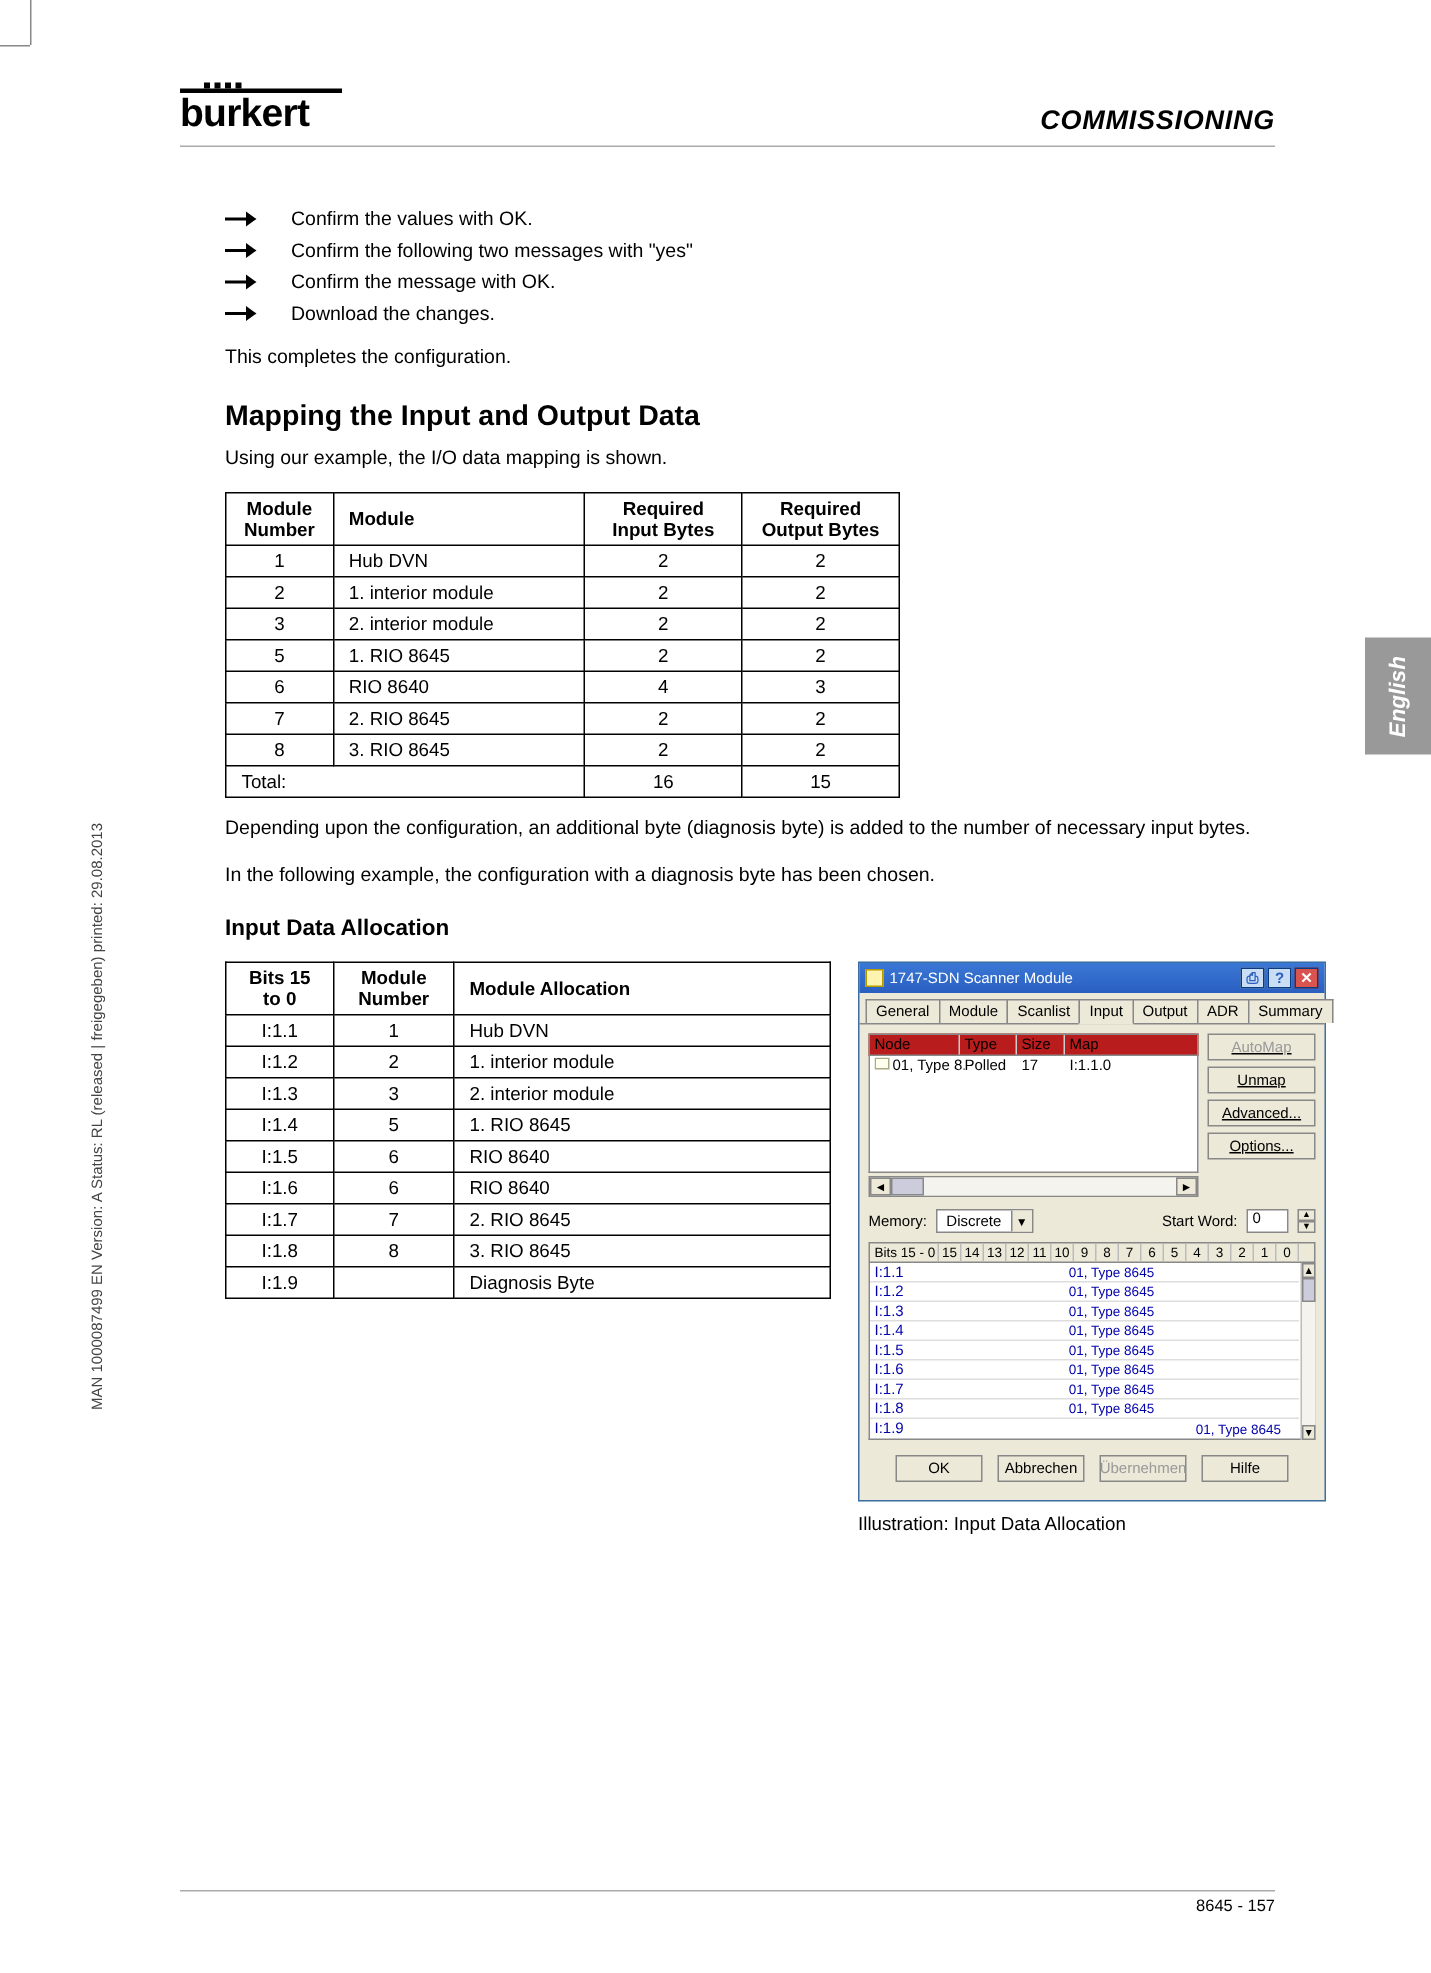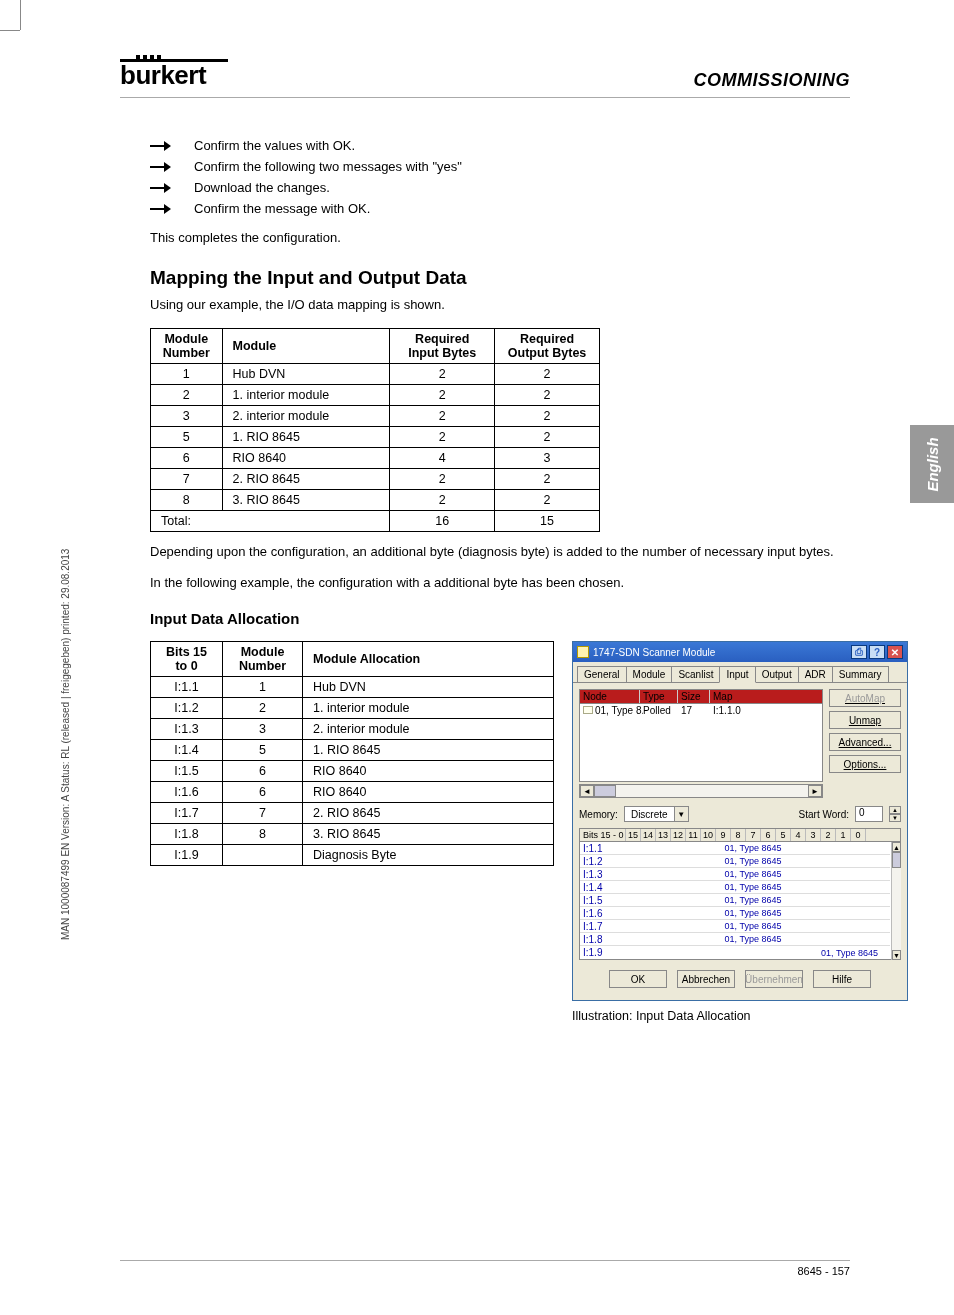--- a/index.html
+++ b/index.html
@@ -105,21 +105,21 @@
   .two-col {
     display: flex;
     gap: 18px;
     margin-left: 30px;
     align-items: flex-start;
   }
   .two-col table.data { margin-left: 0; }
 
   
   .win {
-    width: 336px;
+    width: 312px;
     border: 1px solid #3a6ea5;
     font-size: 10px;
     font-family: Tahoma, Arial, sans-serif;
     background: #ece9d8;
   }
   .titlebar {
     background: linear-gradient(#3a78d6,#2a5fc0);
     color: #fff; display: flex; align-items: center;
     justify-content: space-between;
     padding: 2px 4px; height: 20px;
@@ -235,25 +235,25 @@
     <div class="step-row">
         <span class="arrow"></span>
         <span class="step-text">Confirm the values with OK.</span>
       </div>
     <div class="step-row">
         <span class="arrow"></span>
         <span class="step-text">Confirm the following two messages with "yes"</span>
       </div>
     <div class="step-row">
         <span class="arrow"></span>
-        <span class="step-text">Download the changes.</span>
+        <span class="step-text">Confirm the message with OK.</span>
       </div>
     <div class="step-row">
         <span class="arrow"></span>
-        <span class="step-text">Confirm the message with OK.</span>
+        <span class="step-text">Download the changes.</span>
       </div>
   </div>
 
   <div class="para" style="margin-left:30px;margin-top:0;">This completes the configuration.</div>
 
   <h2 class="heading">Mapping the Input and Output Data</h2>
   <div class="para2" style="margin-top:4px;">Using our example, the I/O data mapping is shown.</div>
 
   <table class="data" style="width:450px;">
     <thead>
@@ -309,21 +309,21 @@
         </tr>
         <tr>
           <td colspan="2" class="right">Total:</td>
           <td class="center">16</td>
           <td class="center">15</td>
         </tr>
       </tbody>
   </table>
 
   <div class="para2">Depending upon the configuration, an additional byte (diagnosis byte) is added to the number of necessary input bytes.</div>
-  <div class="para2" style="margin-top:0;">In the following example, the configuration with a additional byte has been chosen.</div>
+  <div class="para2" style="margin-top:0;">In the following example, the configuration with a diagnosis byte has been chosen.</div>
 
   <h3 class="subheading">Input Data Allocation</h3>
 
   <div class="two-col">
     <div>
       <table class="data" style="width:404px;">
         <thead>
           <tr>
             <th class="center" style="width:72px;">Bits 15 to 0</th>
             <th class="center" style="width:80px;">Module Number</th>

